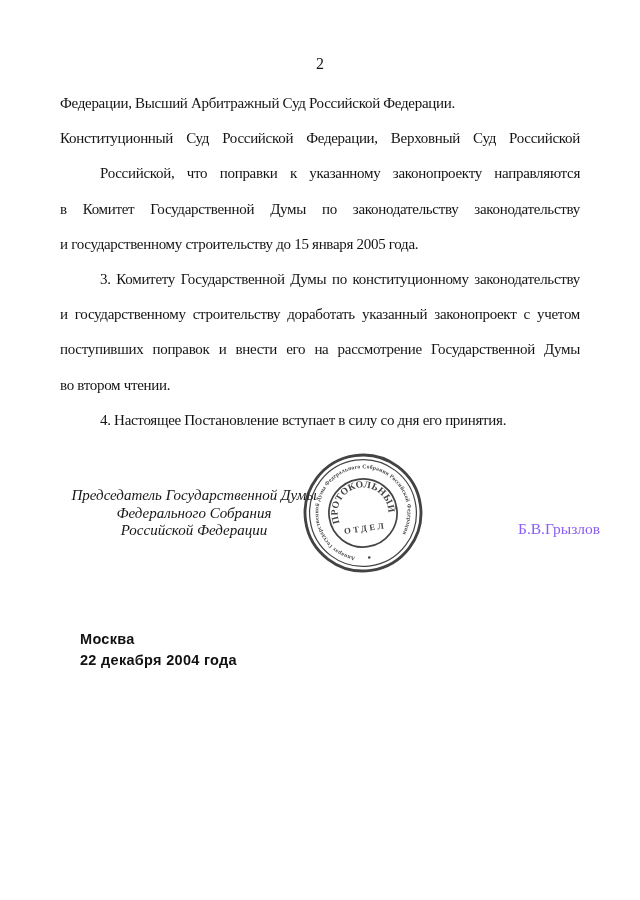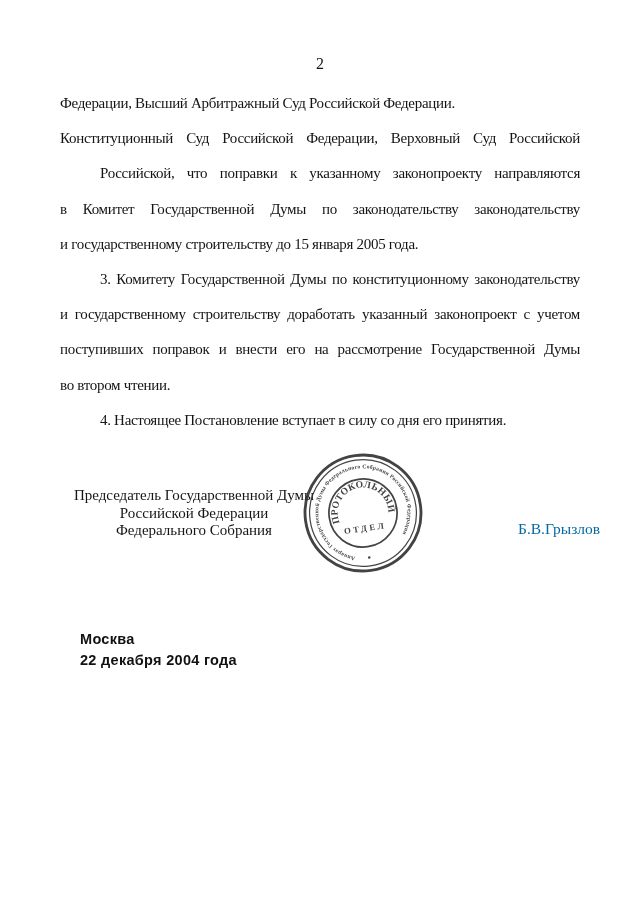--- a/index.html
+++ b/index.html
@@ -19,26 +19,26 @@
   .doc-body{
     position:absolute;top:86px;left:60px;width:520px;
     font-size:15px;letter-spacing:-0.3px;line-height:35.2px;
     color:#141414;
   }
   .line{width:100%;}
   .jl{text-align:justify;text-align-last:justify;}
   .ind{text-indent:40px;}
   .signature{
     position:absolute;top:487px;left:66px;width:256px;
-    font-size:15px;line-height:17.6px;text-align:center;color:#161616;
+    font-size:15px;line-height:17.6px;text-align:center;color:#161616;font-style:italic;
   }
   .signature .l1{white-space:nowrap;}
   .signer{
     position:absolute;top:520px;left:518px;
-    font-size:15.5px;color:#0369a1;white-space:nowrap;
+    font-size:15.5px;color:#8b5cf6;white-space:nowrap;
   }
   .stamp{
     position:absolute;top:452px;left:302px;width:122px;height:122px;
   }
   .footer{
     position:absolute;top:629px;left:80px;
     font-family:Liberation Sans, sans-serif;
     font-weight:bold;font-size:14.5px;line-height:20.8px;
     letter-spacing:0.3px;color:#121212;white-space:nowrap;
   }
@@ -58,22 +58,22 @@
     <div class="line">и государственному строительству до 15 января 2005 года.</div>
     <div class="line jl ind">3. Комитету Государственной Думы по конституционному законодательству</div>
     <div class="line jl">и государственному строительству доработать указанный законопроект с учетом</div>
     <div class="line jl">поступивших поправок и внести его на рассмотрение Государственной Думы</div>
     <div class="line">во втором чтении.</div>
     <div class="line ind">4. Настоящее Постановление вступает в силу со дня его принятия.</div>
   </div>
 
   <div class="signature">
     <div class="l1">Председатель Государственной Думы</div>
+    <div>Федерального Собрания</div>
     <div>Российской Федерации</div>
-    <div>Федерального Собрания</div>
   </div>
 
   <div class="signer">Б.В.Грызлов</div>
 
   <svg class="stamp" viewBox="0 0 120 120" xmlns="http://www.w3.org/2000/svg">
     <defs>
       <path id="ringPath" d="M 46.4,101.8 A 44,44 0 1 1 73.6,101.8" fill="none"></path>
       <path id="arcPath" d="M 35.9,66.5 A 25,25 0 1 1 84.1,66.5" fill="none"></path>
     </defs>
     <g transform="rotate(-8 60 60)" opacity="0.88" fill="#2a2a2a" stroke="#2a2a2a">

